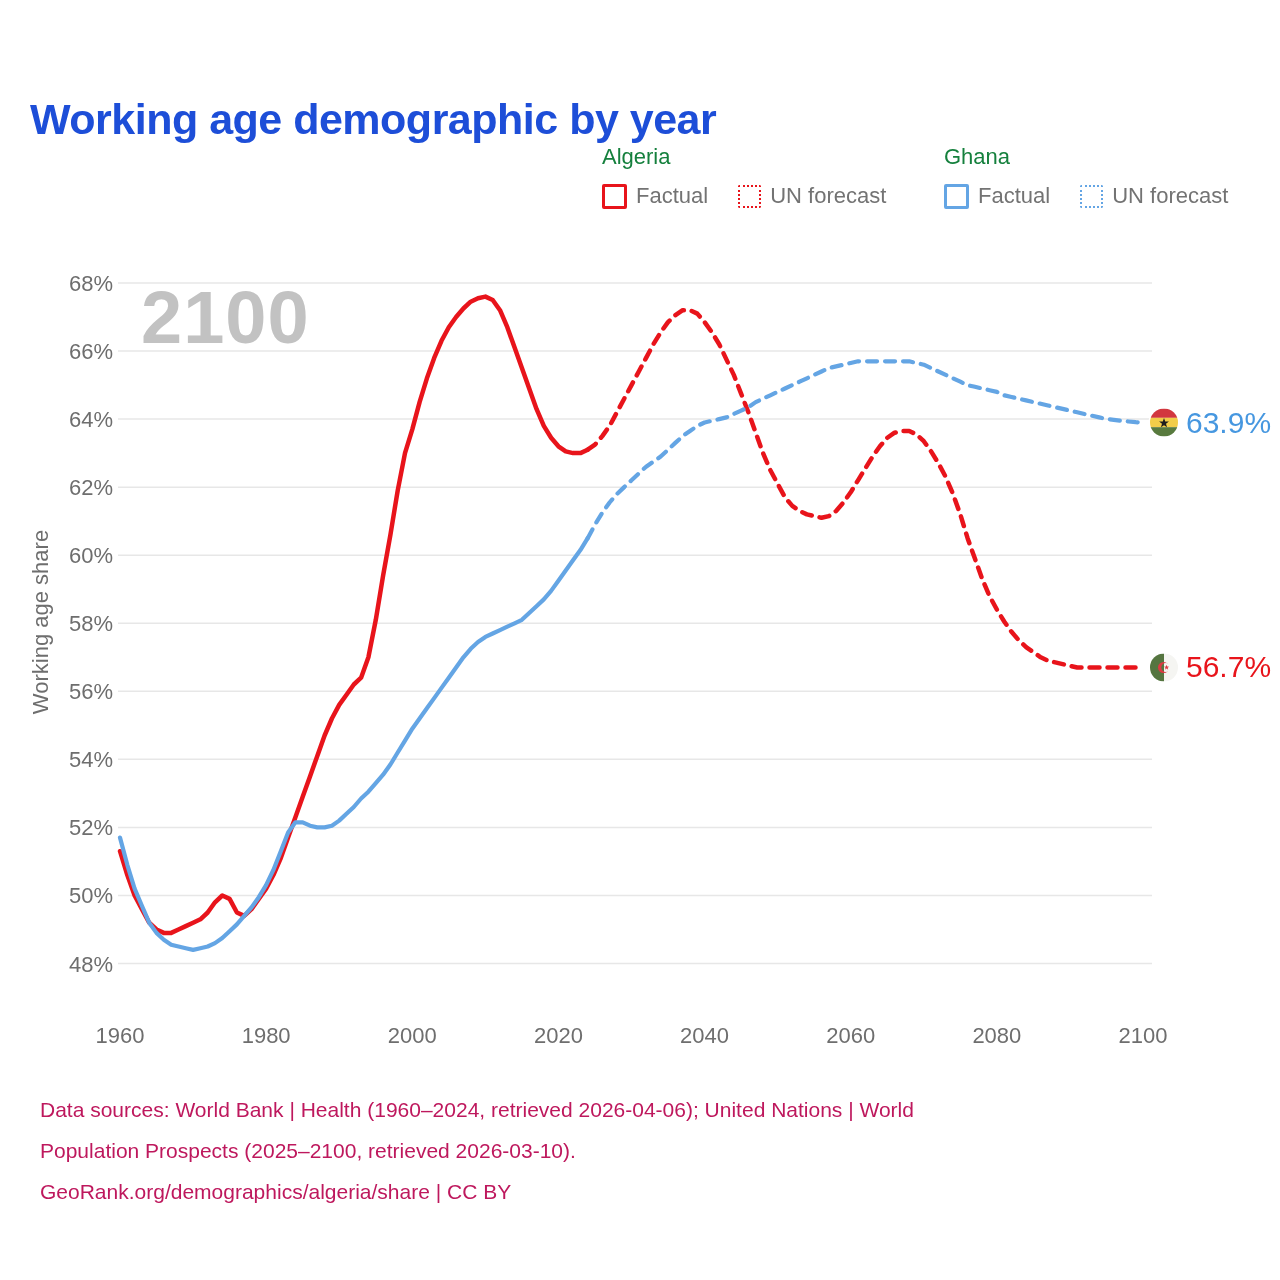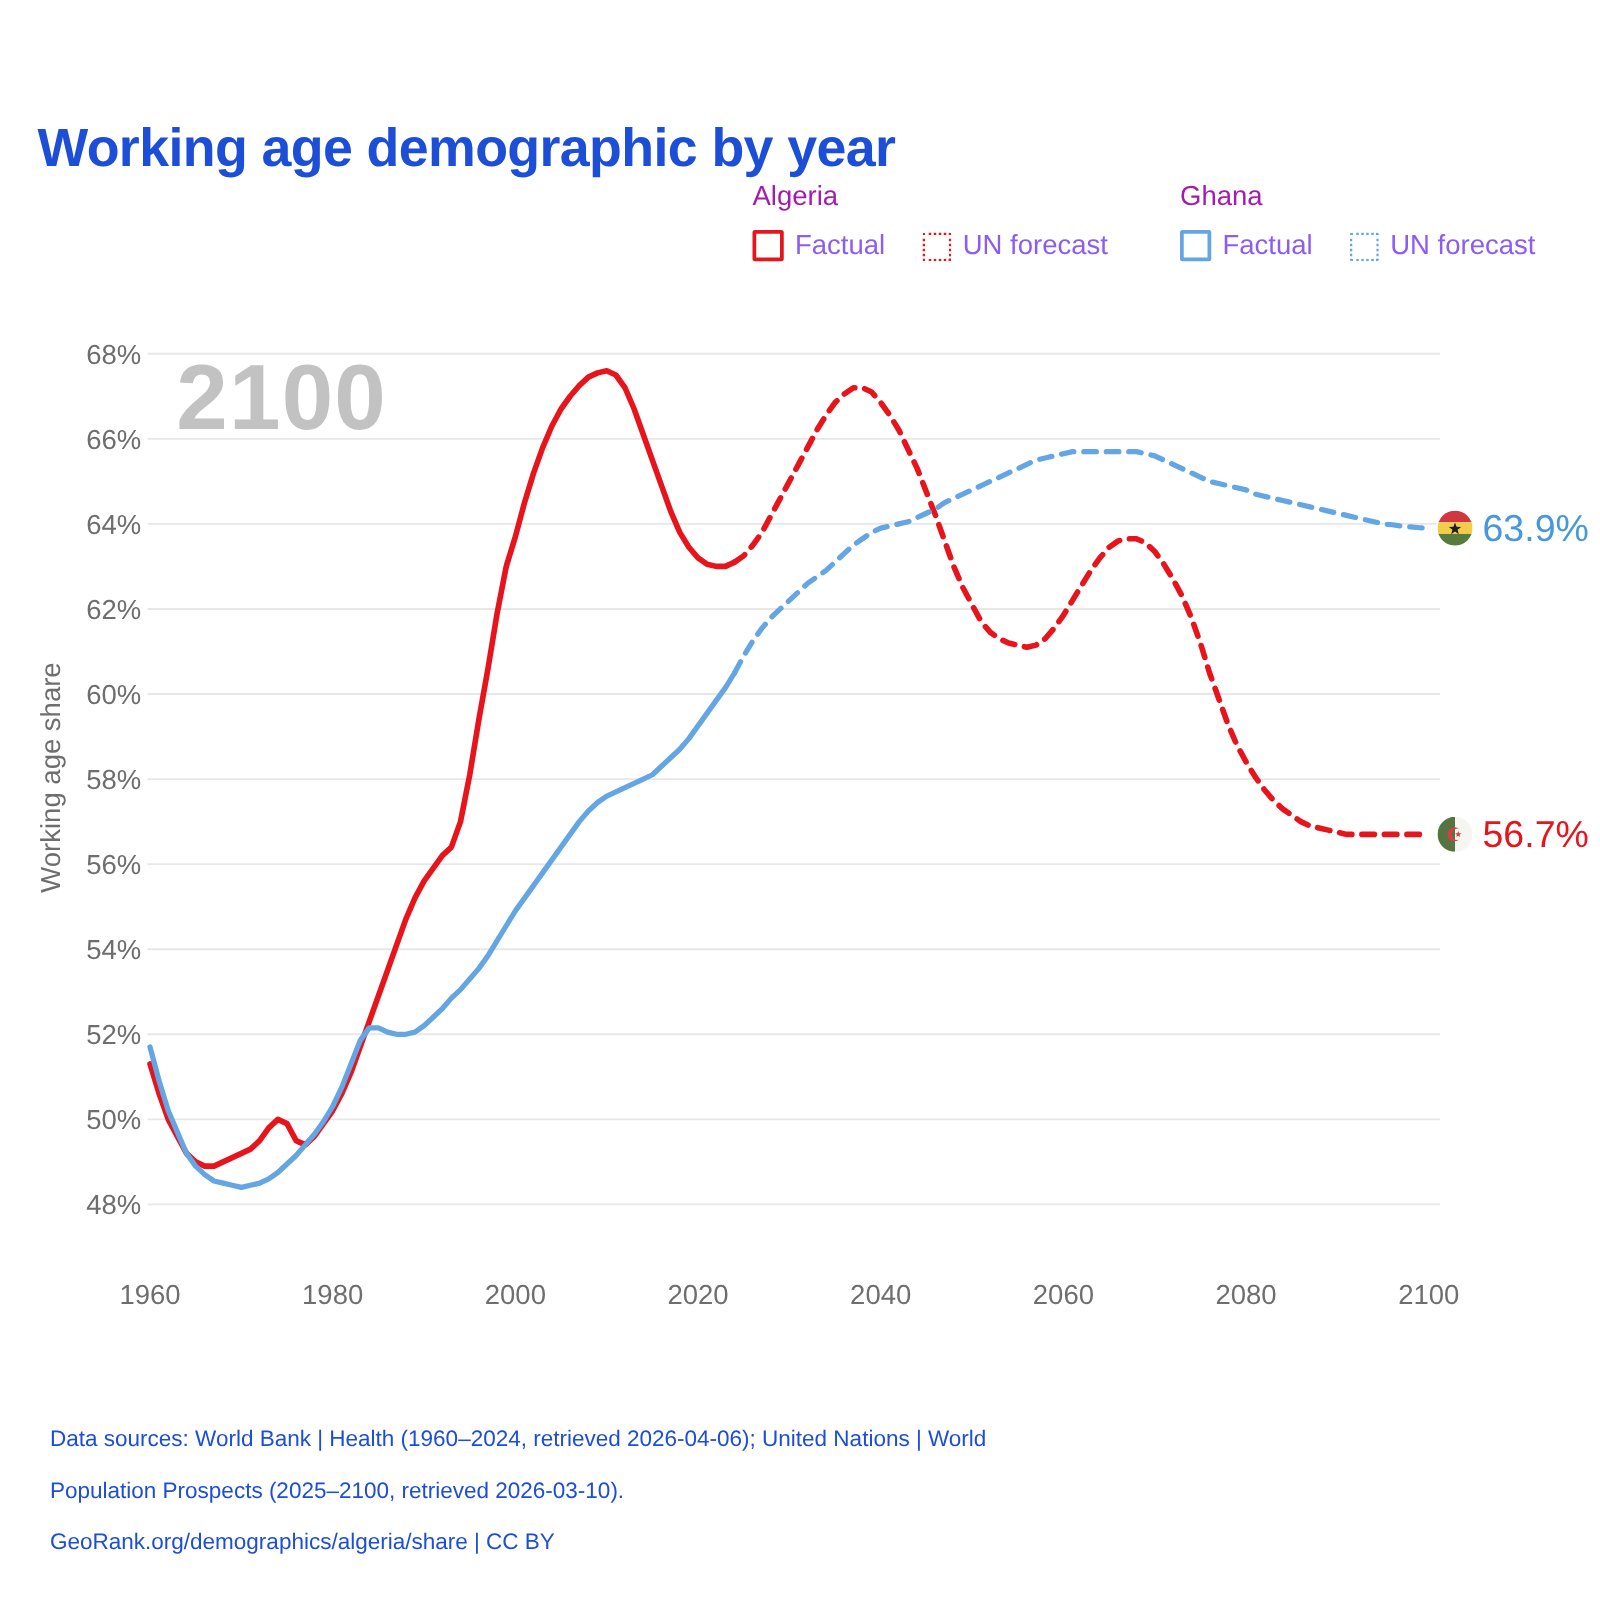--- a/index.html
+++ b/index.html
@@ -13,33 +13,33 @@
     font-size:43px;font-weight:bold;color:#1d4ed8;letter-spacing:-0.5px;
   }
   .watermark{
     position:absolute;left:141px;top:281px;
     font-size:74px;font-weight:bold;color:#c2c2c2;line-height:1;letter-spacing:1px;
     z-index:1;
   }
   .legend-col{position:absolute;top:144px;z-index:3;}
   .legend-col.col-0{left:602px;}
   .legend-col.col-1{left:944px;}
-  .legend-country{font-size:22px;color:#a21caf;margin-bottom:13px;}
+  .legend-country{font-size:22px;color:#15803d;margin-bottom:13px;}
   .legend-items{display:flex;gap:30px;}
-  .legend-item{display:flex;align-items:flex-end;gap:9px;font-size:22px;color:#8b5cf6;cursor:pointer;}
+  .legend-item{display:flex;align-items:center;gap:9px;font-size:22px;color:#737373;cursor:pointer;}
   .swatch{width:19px;height:19px;border-radius:2px;border:3px solid #888;background:transparent;}
   .swatch.dotted{border-width:2px;border-style:dotted;}
   #chart-svg{position:absolute;left:0;top:0;z-index:2;}
   #chart-svg text{font-family:"Liberation Sans", sans-serif;}
   .tick{fill:#6e6e6e;font-size:22px;}
   .axis-title{fill:#6e6e6e;font-size:22px;}
   .end-label{font-size:30px;}
   .footer{
-    position:absolute;left:40px;top:1131px;z-index:3;
-    font-size:18px;line-height:41px;color:#1d4ed8;
+    position:absolute;left:40px;top:1089px;z-index:3;
+    font-size:21px;line-height:41px;color:#be185d;
   }
 </style>
 </head>
 <body>
 
 <h1 class="page-title">Working age demographic by year</h1>
 
 <div class="watermark">2100</div>
 
 <div class="legend-col col-0">

